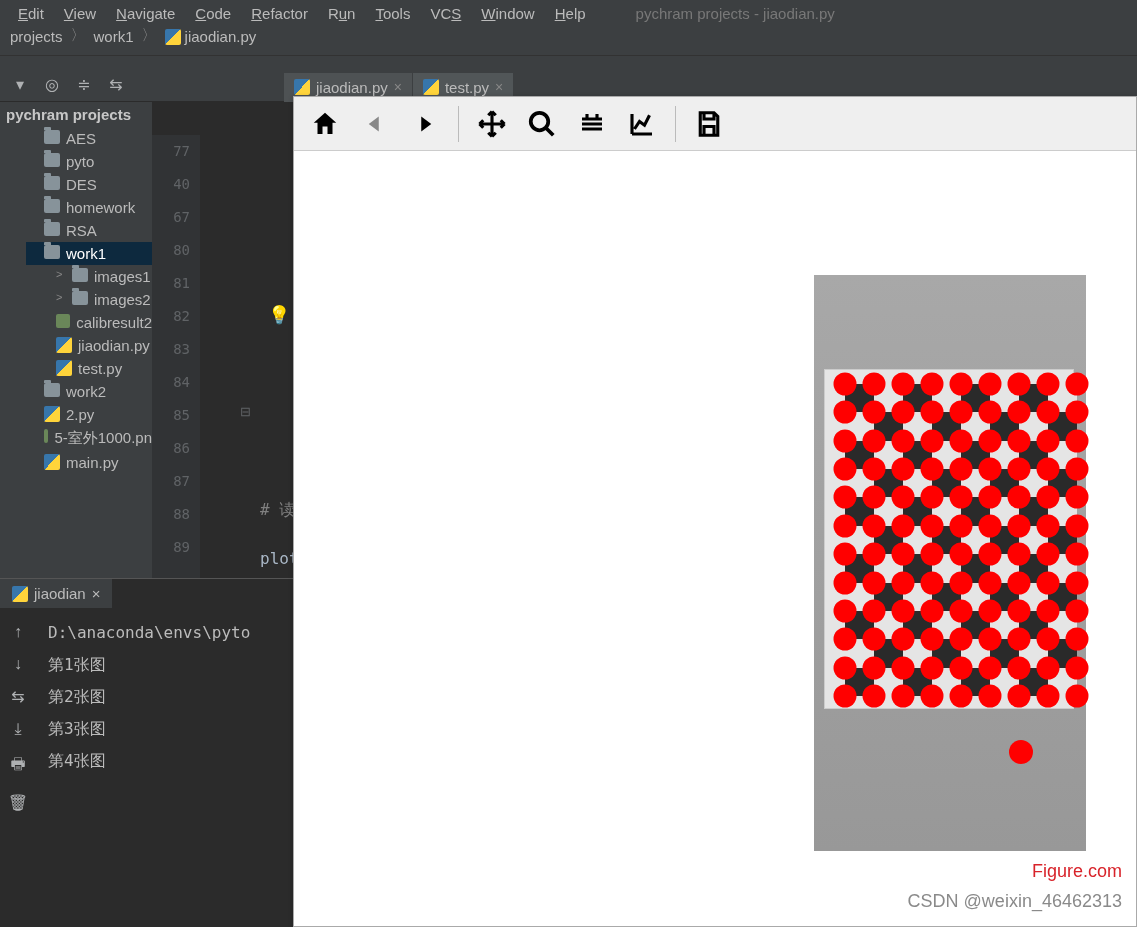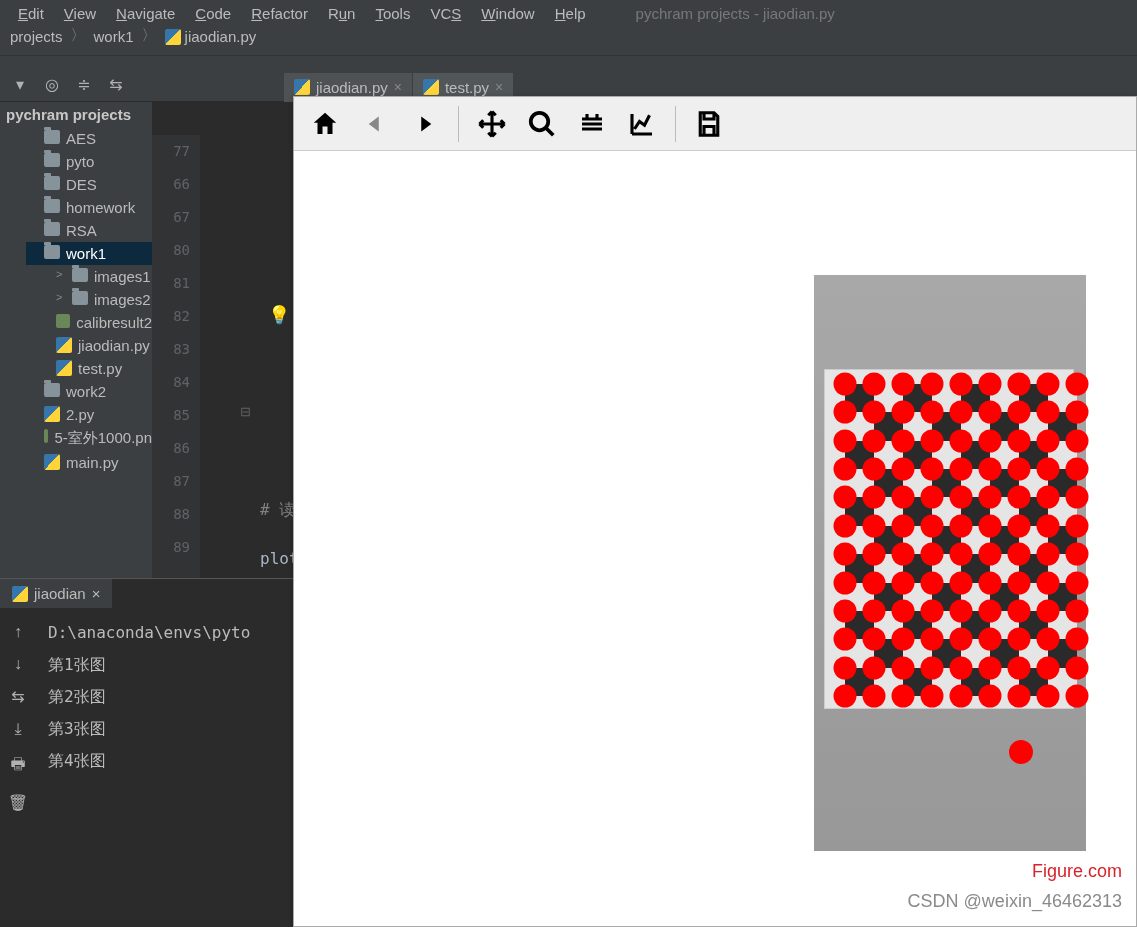--- a/index.html
+++ b/index.html
@@ -260,21 +260,21 @@
         </div>
         <div class="tree-item indent1">
           <span class="py-icon"></span>
           <span>main.py</span>
         </div>
       </div>
   </div>
   <div class="editor">
     <div class="gutter" id="gutter">
         <div class="ln">77</div>
-        <div class="ln">66</div>
+        <div class="ln">40</div>
         <div class="ln">67</div>
         <div class="ln">80</div>
         <div class="ln">81</div>
         <div class="ln">82</div>
         <div class="ln">83</div>
         <div class="ln">84</div>
         <div class="ln">85</div>
         <div class="ln">86</div>
         <div class="ln">87</div>
         <div class="ln">88</div>

